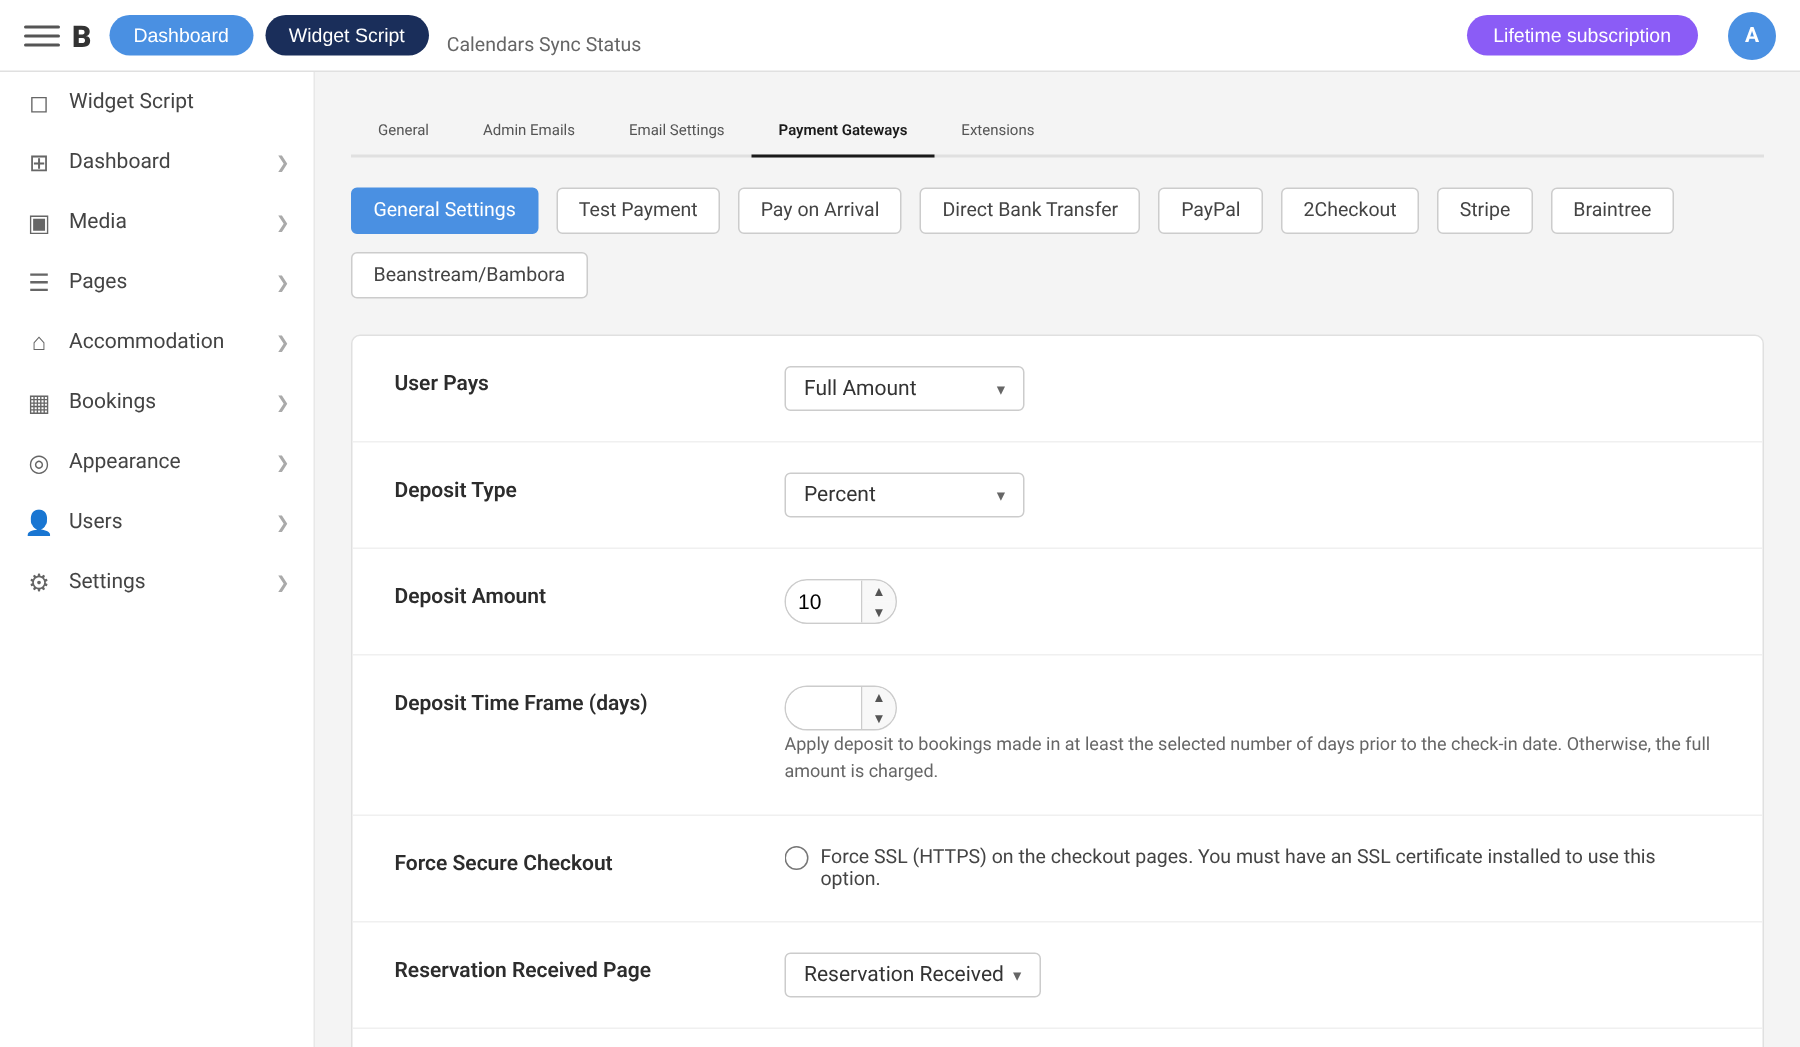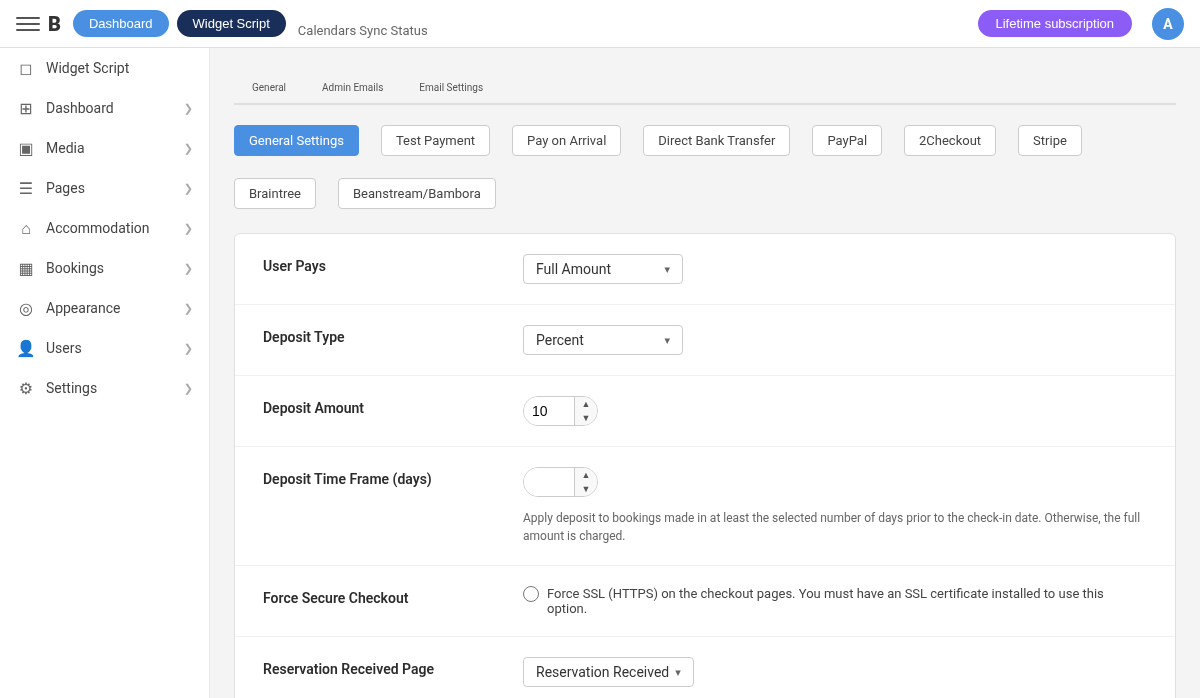--- a/index.html
+++ b/index.html
@@ -33,21 +33,21 @@
 
     
     .main { flex: 1; background: #f4f4f4; overflow-y: auto; padding: 24px; }
 
     
     .tabs-nav { display: flex; gap: 0; border-bottom: 2px solid #e0e0e0; margin-bottom: 20px; background: transparent; }
     .tab-item { padding: 10px 18px; cursor: pointer; font-size: 10px; color: #555; border-bottom: 2px solid transparent; margin-bottom: -2px; white-space: nowrap; }
     .tab-item.active { color: #1a1a1a; font-weight: 600; border-bottom: 2px solid #1a1a1a; }
 
     
-    .subtabs { display: flex; gap: 22px; flex-wrap: wrap; margin-bottom: 24px; }
+    .subtabs { display: flex; gap: 12px; flex-wrap: wrap; margin-bottom: 24px; }
     .subtab { padding: 7px 14px; border: 1px solid #ccc; border-radius: 4px; background: #fff; cursor: pointer; font-size: 13px; color: #444; }
     .subtab.active { background: #4A90E2; color: #fff; border-color: #4A90E2; }
 
     
     .settings-card { background: #fff; border: 1px solid #e0e0e0; border-radius: 6px; padding: 0; }
 
     
     .setting-row { display: flex; align-items: flex-start; padding: 20px 28px; border-bottom: 1px solid #f0f0f0; }
     .setting-row:last-child { border-bottom: none; }
     .setting-label { width: 260px; flex-shrink: 0; font-weight: 600; font-size: 14px; color: #2c2c2c; padding-top: 4px; }
@@ -57,21 +57,21 @@
     .dropdown-select { display: inline-flex; align-items: center; gap: 6px; border: 1px solid #ccc; border-radius: 4px; padding: 6px 12px; background: #fff; cursor: pointer; font-size: 14px; color: #333; min-width: 160px; justify-content: space-between; }
     .dropdown-select .chevron { color: #666; font-size: 11px; }
 
     
     .spinner-wrap { display: inline-flex; border: 1px solid #ccc; border-radius: 15px; overflow: hidden; }
     .spinner-wrap input { width: 50px; border: none; padding: 6px 8px; font-size: 14px; text-align: left; outline: none; }
     .spinner-btns { display: flex; flex-direction: column; border-left: 1px solid #ccc; }
     .spinner-btn { display: flex; align-items: center; justify-content: center; width: 22px; height: 14px; background: #f8f8f8; cursor: pointer; font-size: 9px; color: #555; border: none; }
 
     
-    .helper-text { font-size: 12px; color: #666; margin-top: 12px; line-height: 1.5; max-width: 650px; }
+    .helper-text { font-size: 12px; color: #666; margin-top: 0; line-height: 1.5; max-width: 650px; }
 
     
     .radio-wrap { display: flex; gap: 8px; }
     .radio-wrap input[type="radio"] { width: 16px; height: 16px; }
     .radio-label { font-size: 13px; color: #444; }
   </style>
 </head>
 <body>
 
 <div class="topbar">
@@ -155,20 +155,22 @@
       <span class="sidebar-chevron">❯</span>
     </div>
   </nav>
 
   <main class="main">
 
     <div class="tabs-nav">
       <div class="tab-item">General</div>
       <div class="tab-item">Admin Emails</div>
       <div class="tab-item">Email Settings</div>
+      <div class="tab-item active">Payment Gateways</div>
+      <div class="tab-item">Extensions</div>
     </div>
 
     <div class="subtabs">
       <div class="subtab active">General Settings</div>
       <div class="subtab">Test Payment</div>
       <div class="subtab">Pay on Arrival</div>
       <div class="subtab">Direct Bank Transfer</div>
       <div class="subtab">PayPal</div>
       <div class="subtab">2Checkout</div>
       <div class="subtab">Stripe</div>

